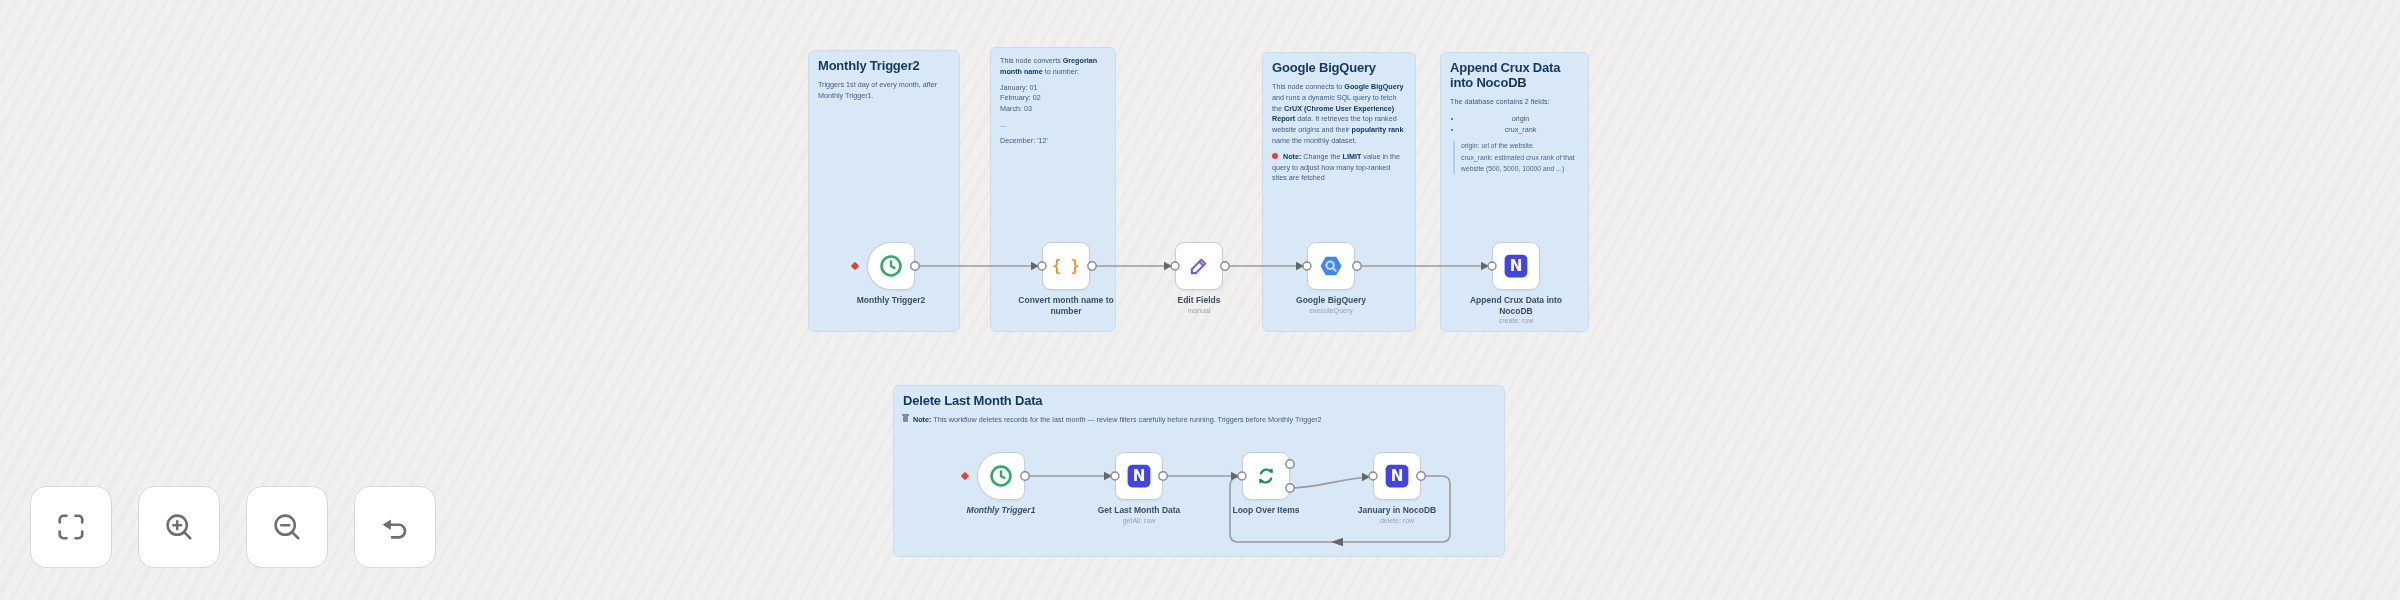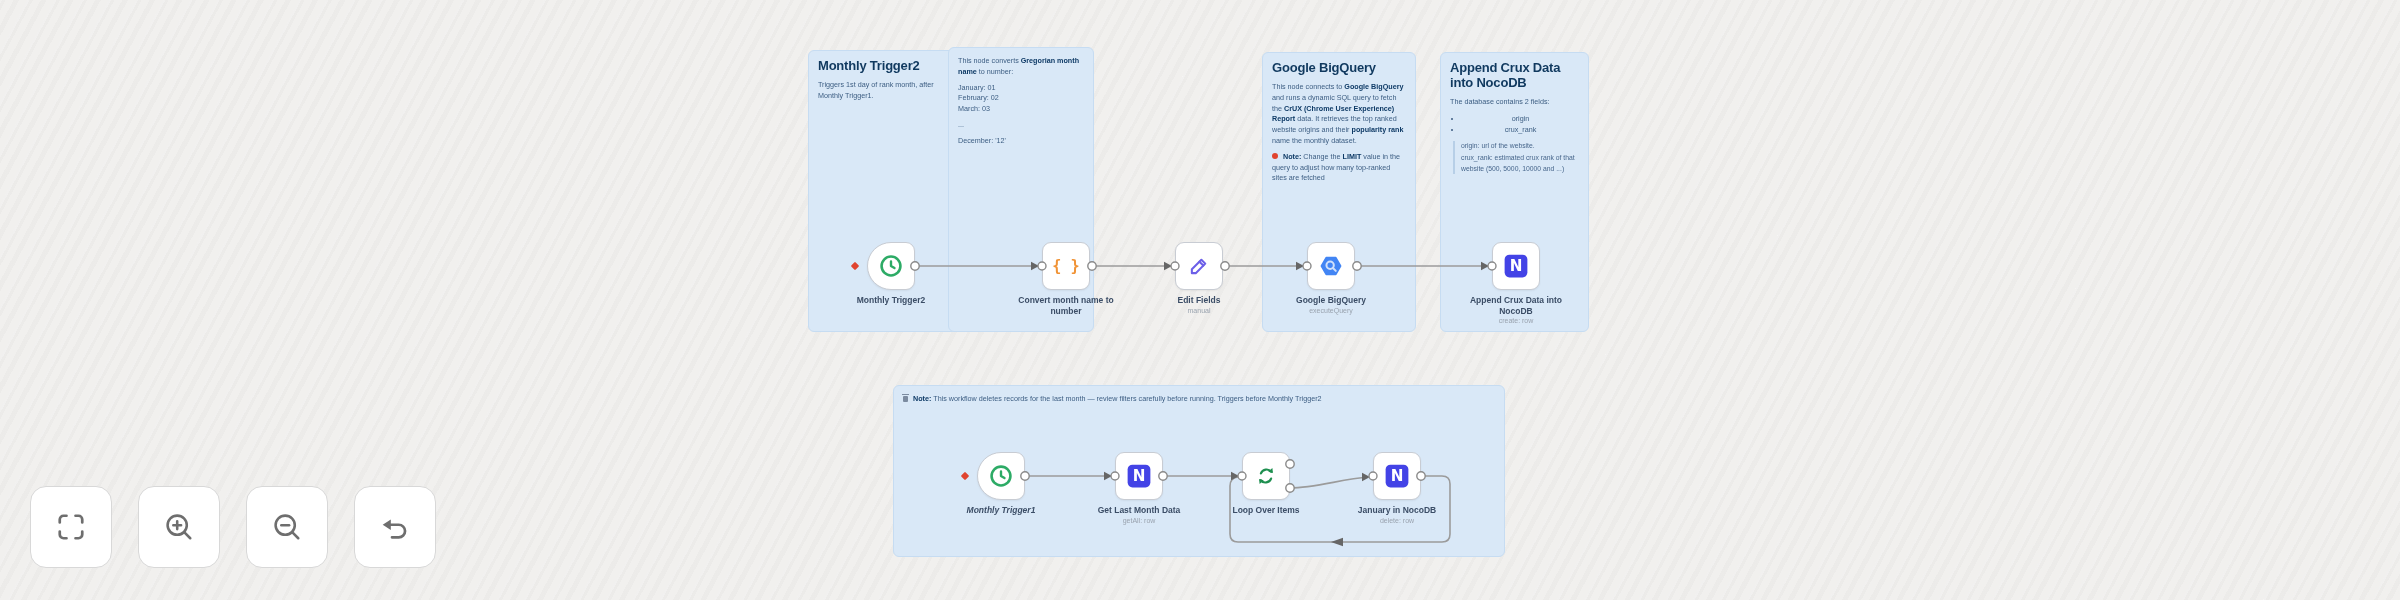--- a/index.html
+++ b/index.html
@@ -47,25 +47,25 @@
   .ctrl-btn svg{width:36px;height:36px;}
 </style>
 </head>
 <body>
 
 <div id="stage">
 
   <div class="sticky" style="left:808px;top:50px;width:152px;height:282px;">
     <div class="sticky-title">Monthly Trigger2</div>
     <div class="sticky-body">
-        <div class="rp"><span>Triggers 1st day of rank month, after Monthly Trigger1.</span></div>
-      </div>
-  </div>
-
-  <div class="sticky" style="left:948px;top:47px;width:146px;height:285px;">
+        <div class="rp"><span>Triggers 1st day of every month, after Monthly Trigger1.</span></div>
+      </div>
+  </div>
+
+  <div class="sticky" style="left:990px;top:47px;width:126px;height:285px;">
     <div class="sticky-body">
         <div class="rp"><span>This node converts </span><span class="rb">Gregorian month name</span><span> to number:</span></div>
         <div class="rp"><span>January: 01
 February: 02
 March: 03</span></div>
         <div class="rp"><span>...</span></div>
         <div class="rp"><span>December: '12'</span></div>
       </div>
   </div>
 
@@ -86,20 +86,21 @@
           <li>crux_rank</li>
         </ul>
         <div class="rquote">
           <div>origin: url of the website.</div>
           <div>crux_rank: estimated crux rank of that website (500, 5000, 10000 and ...)</div>
         </div>
       </div>
   </div>
 
   <div class="sticky" style="left:893px;top:385px;width:612px;height:172px;">
+    <div class="sticky-title">Delete Last Month Data</div>
     <div class="sticky-body">
         <div class="rp"><span class="mini-ico trash-icon"></span><span class="rb"> Note:</span><span> This workflow deletes records for the last month — review filters carefully before running. Triggers before Monthly Trigger2</span></div>
       </div>
   </div>
 
   <div class="node-wrap" style="left:867px;top:242px;">
     <div class="node trigger">
       <svg viewBox="0 0 24 24" width="26" height="26">
         <circle cx="12" cy="12" r="8.7" stroke="#2dab66" stroke-width="2.4" fill="none"></circle>
         <path d="M12 7.8V12l3.2 1.9" stroke="#2dab66" stroke-width="2.2" fill="none" stroke-linecap="round" stroke-linejoin="round"></path>

